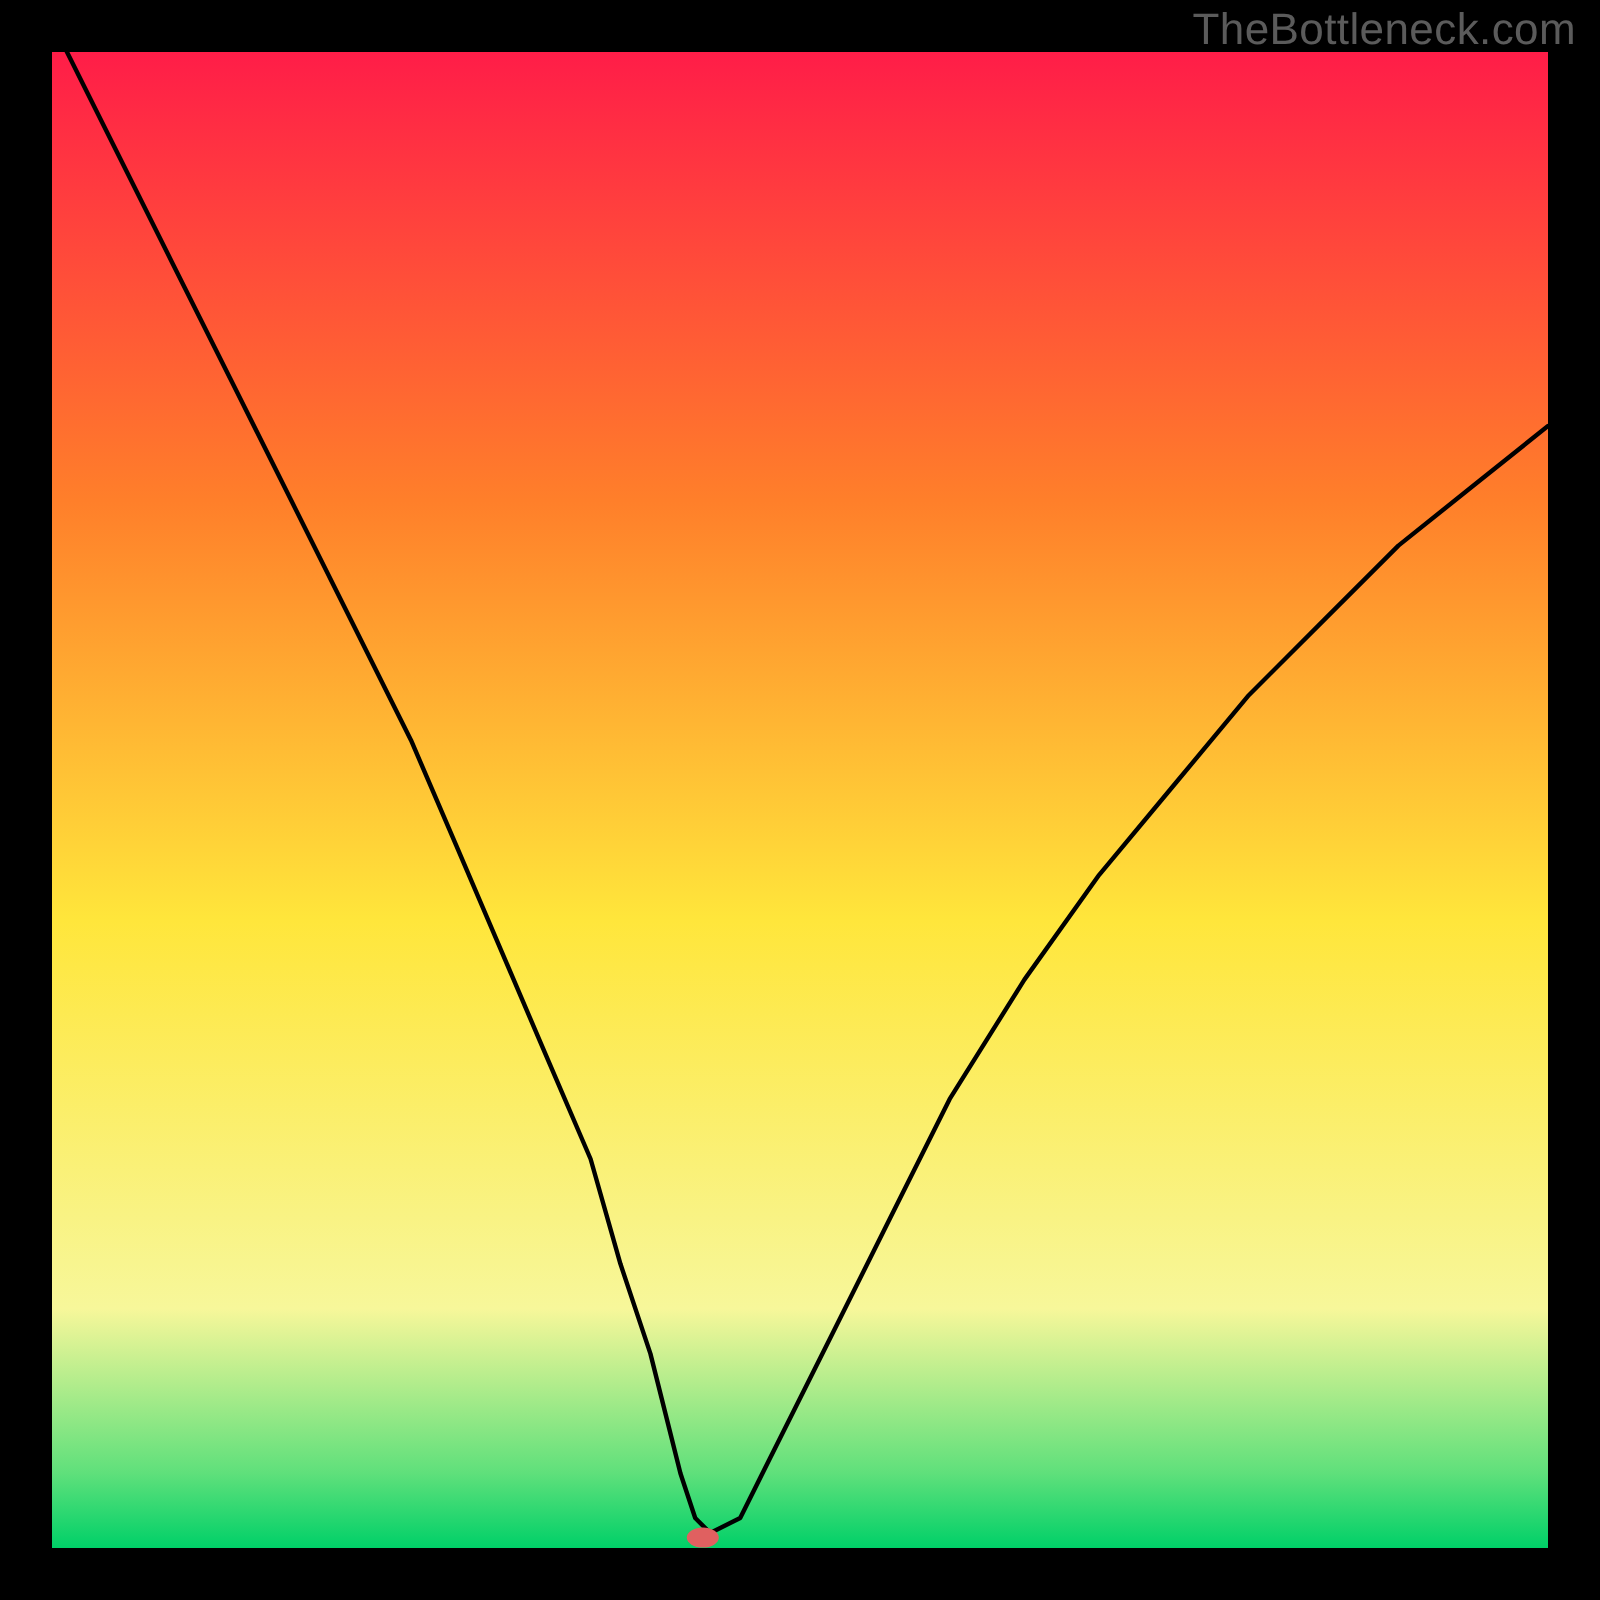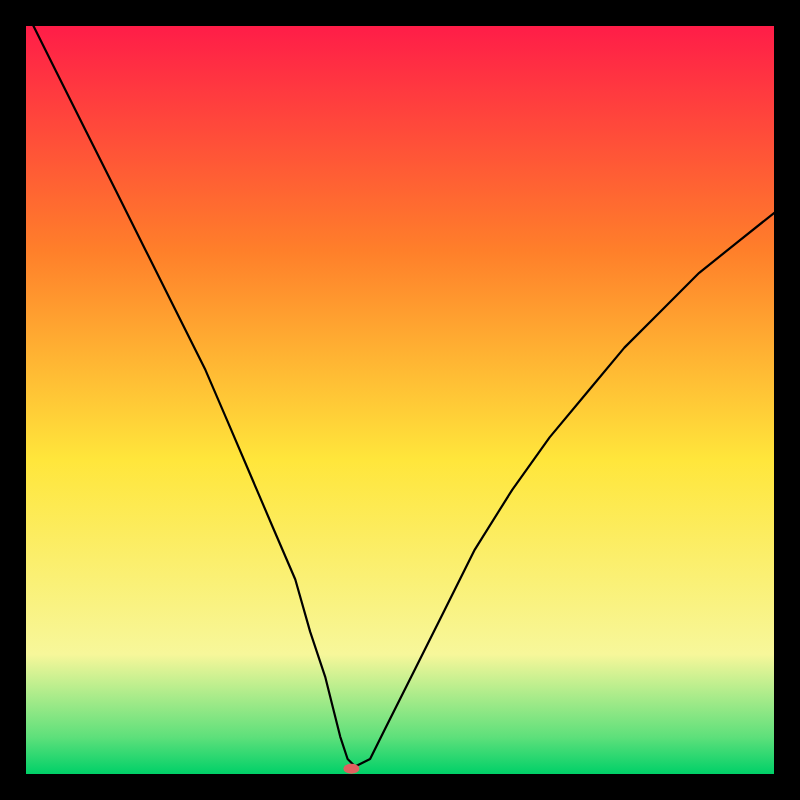--- a/index.html
+++ b/index.html
@@ -36,20 +36,21 @@
     overflow: hidden;
   }
   .plot-area svg {
     display: block;
   }
 </style>
 </head>
 <body>
 
 <div class="frame">
+  <div class="watermark">TheBottleneck.com</div>
   <div class="plot-area">
     <svg id="plot-svg" width="748" height="748" viewBox="0 0 748 748" preserveAspectRatio="none">
       <defs>
         <linearGradient id="bg-grad" x1="0" y1="0" x2="0" y2="1">
           <stop id="g0" offset="0%" stop-color="#ff1d48"></stop>
           <stop id="g1" offset="30%" stop-color="#ff7f2a"></stop>
           <stop id="g2" offset="58%" stop-color="#ffe63b"></stop>
           <stop id="g3" offset="84%" stop-color="#f7f79a"></stop>
           <stop id="g4" offset="95%" stop-color="#5fe07b"></stop>
           <stop id="g5" offset="100%" stop-color="#00d068"></stop>

